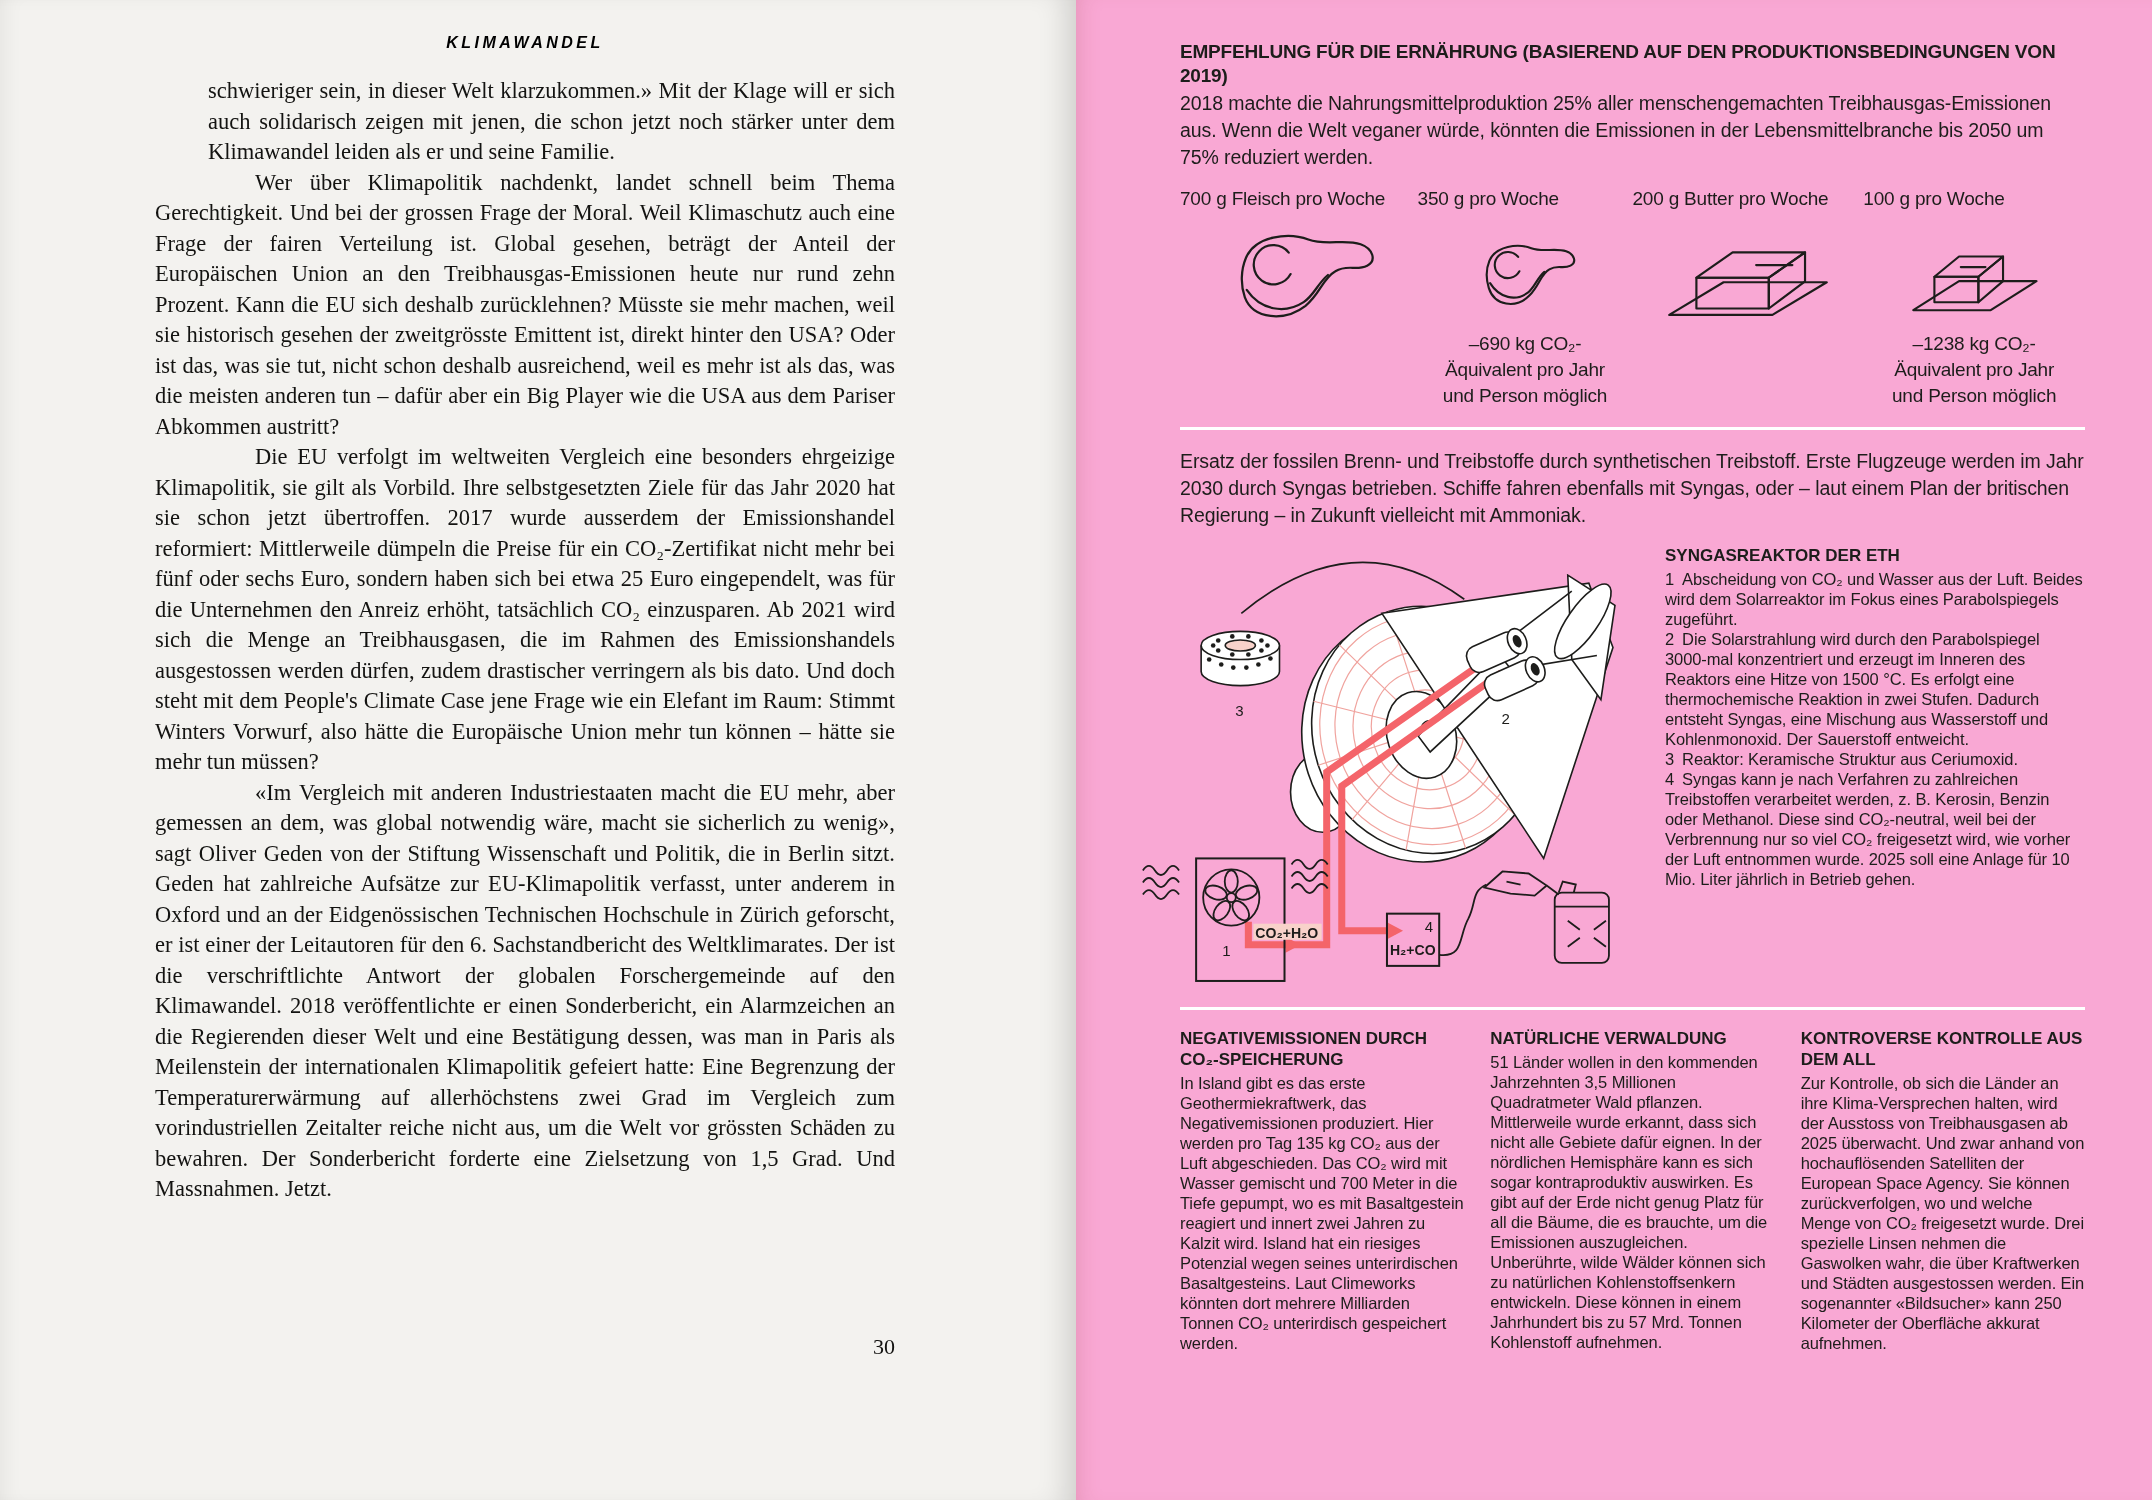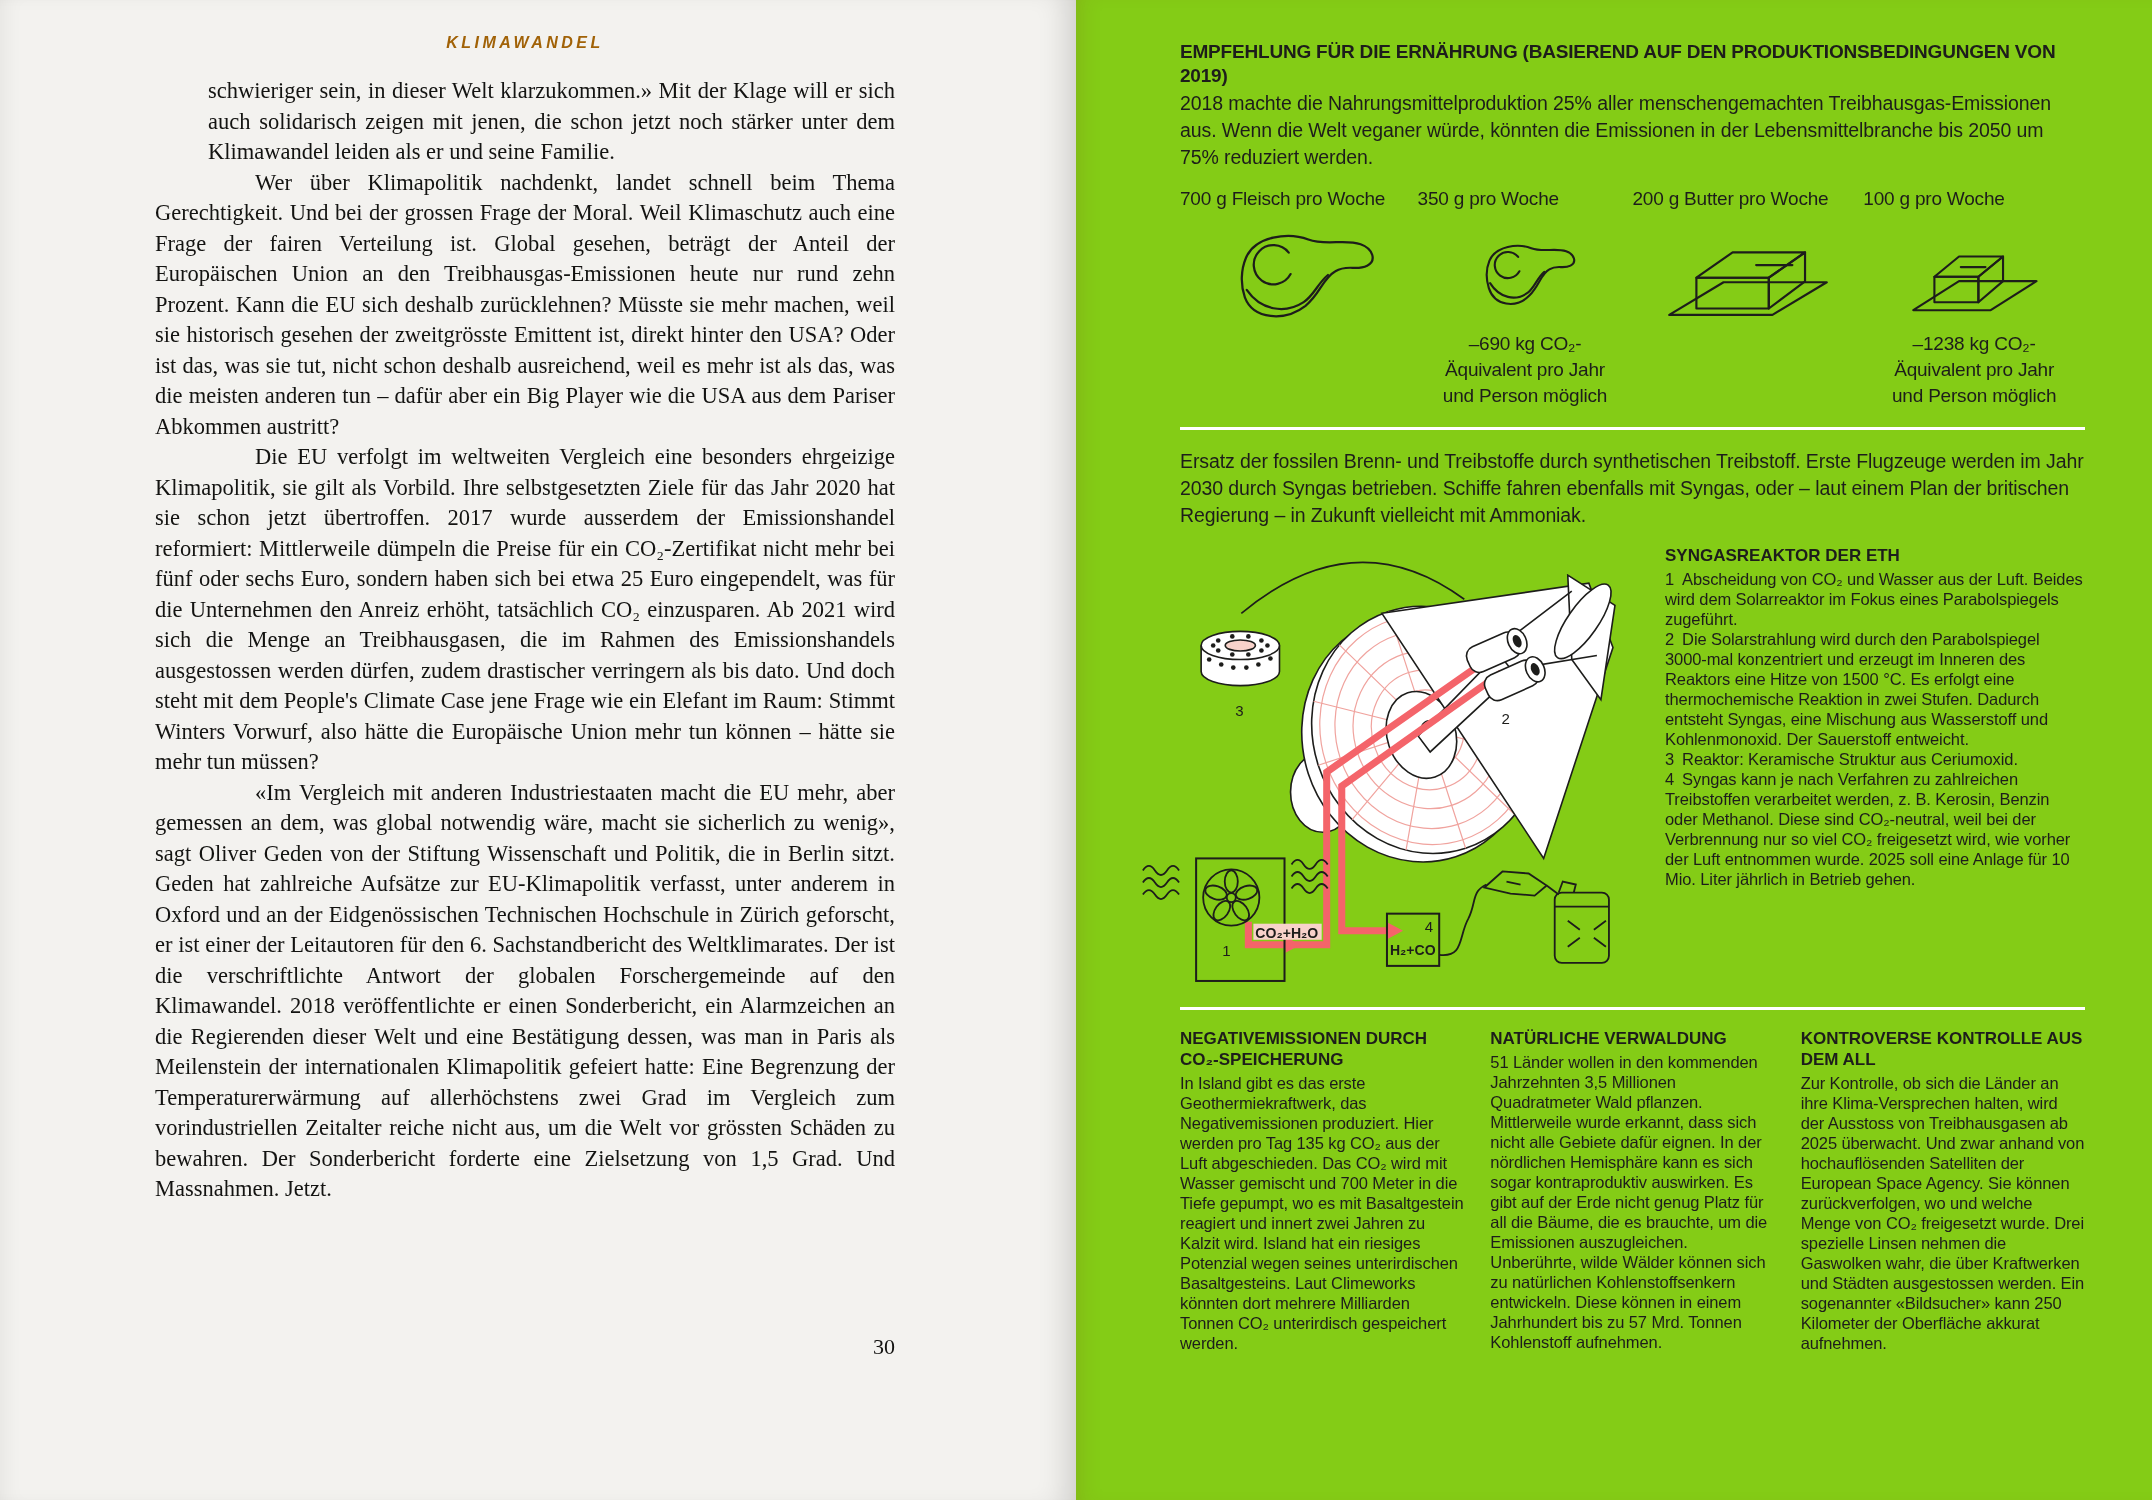--- a/index.html
+++ b/index.html
@@ -4,31 +4,31 @@
 <style>
   html,body{margin:0;padding:0;}
   body{width:2152px;height:1500px;overflow:hidden;background:#e8e8e6;}
   .spread{position:relative;width:2152px;height:1500px;display:flex;font-family:"Liberation Sans",sans-serif;color:#1d1d1b;}
 
   
   .page-left{position:relative;width:1076px;height:1500px;background:#f3f2ef;
     box-shadow:inset -26px 0 30px -18px rgba(0,0,0,0.16), inset 18px 0 22px -16px rgba(0,0,0,0.07);}
   .lp-col{position:absolute;left:155px;top:34px;width:740px;}
   .lp-header{font:italic 700 16px "Liberation Sans",sans-serif;letter-spacing:3.5px;text-align:center;
-    width:100%;color:#a16207;}
+    width:100%;color:#000000;}
   .lp-body{margin-top:24px;font-family:"Liberation Serif","DejaVu Serif",serif;font-size:22.5px;
     line-height:30.5px;text-align:justify;color:#131311;}
   .lp-body p{margin:0;}
   .p-cont{margin-left:53px !important;}
   .p-ind{text-indent:100px;}
   .lp-pagenum{position:absolute;left:155px;top:1334px;width:740px;text-align:right;
     font-family:"Liberation Serif","DejaVu Serif",serif;font-size:22px;color:#131311;}
 
   
-  .page-right{position:relative;width:1076px;height:1500px;background:#84cc16;
+  .page-right{position:relative;width:1076px;height:1500px;background:#f9a8d4;
     box-shadow:inset 16px 0 24px -16px rgba(120,40,30,0.18);}
   .rp-content{position:absolute;left:104px;top:40px;width:905px;}
   .rp-title{font-size:19px;font-weight:700;line-height:24px;letter-spacing:-0.2px;}
   .rp-body{font-size:19.5px;line-height:27px;letter-spacing:-0.1px;}
   .rp-intro{width:885px;margin-top:2px;}
 
   .food-grid{display:grid;grid-template-columns:1.05fr 0.95fr 1.02fr 0.98fr;margin-top:16px;}
   .food-label{font-size:19px;line-height:24px;min-height:26px;letter-spacing:-0.2px;}
   .icon-box{height:112px;display:flex;align-items:center;justify-content:center;margin-top:6px;}
   .food-caption{font-size:19px;line-height:26px;text-align:center;white-space:pre-line;min-height:80px;letter-spacing:-0.2px;}

